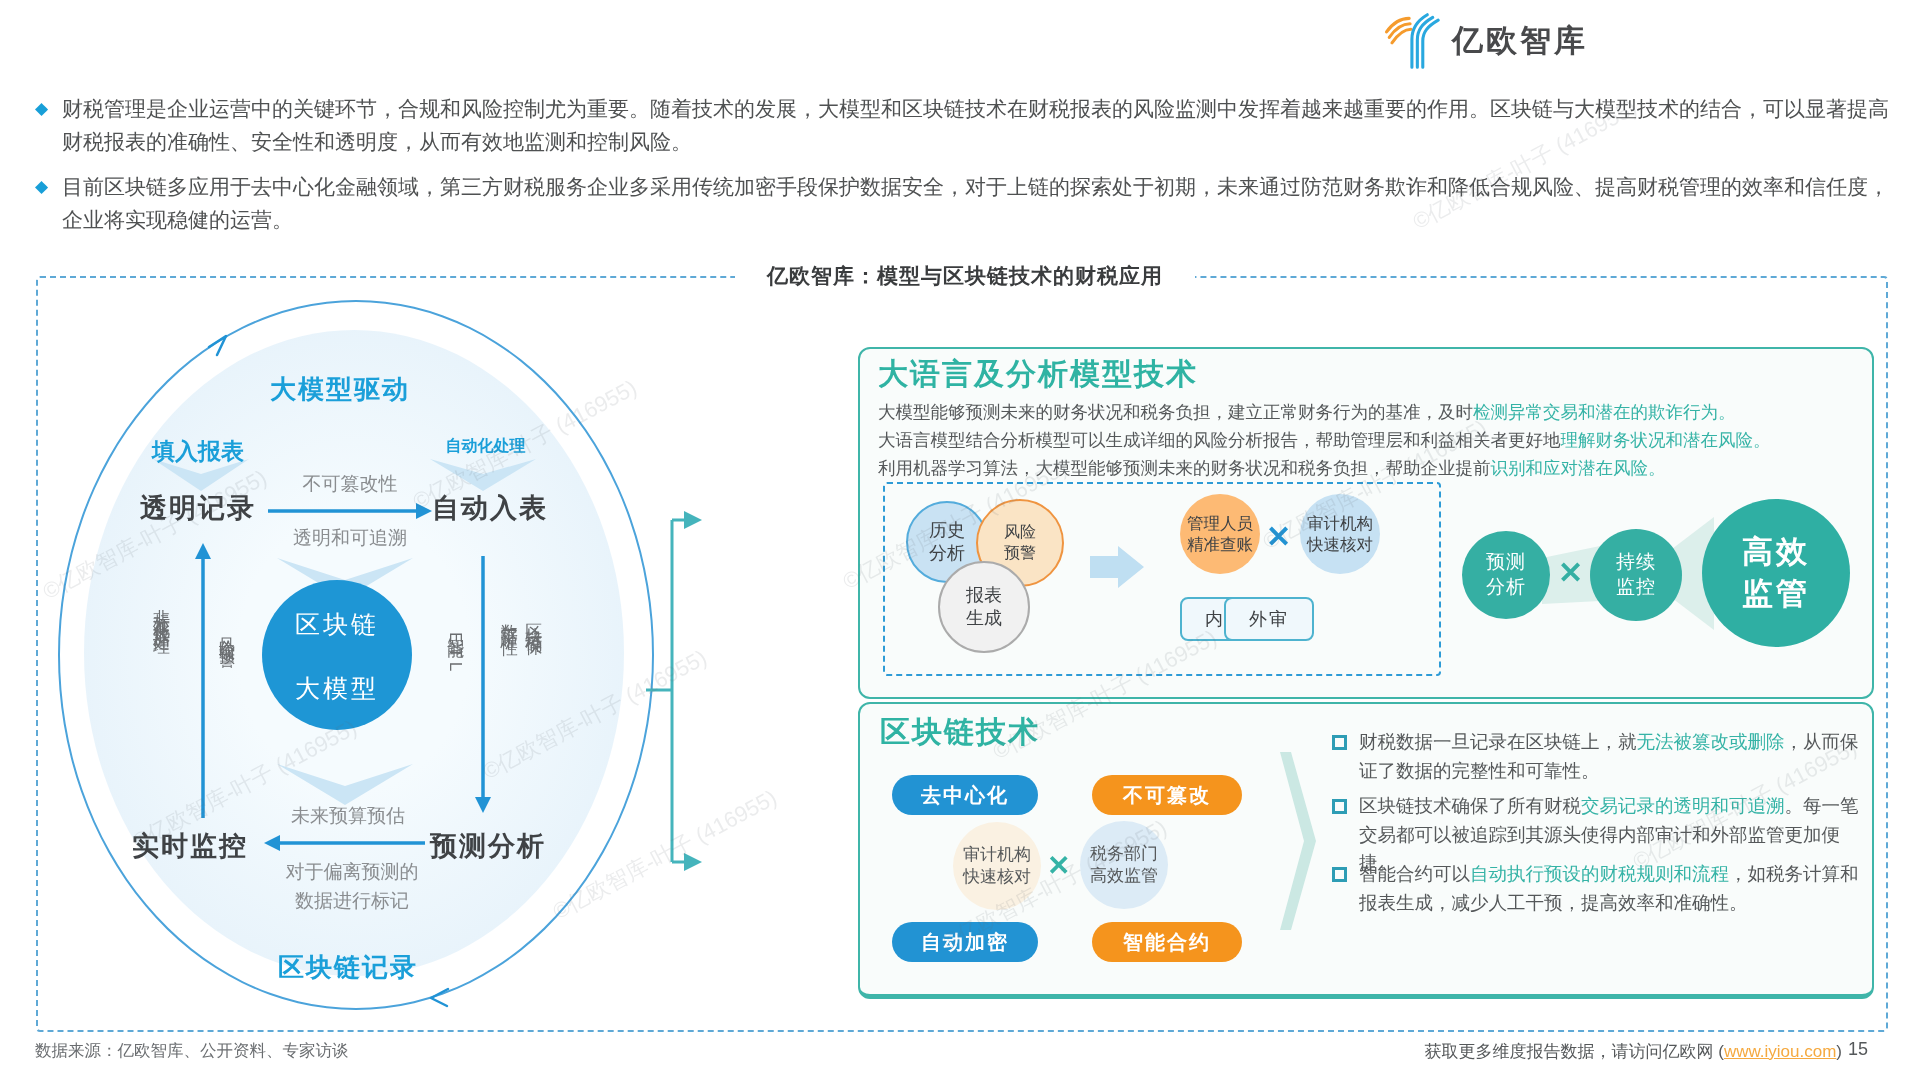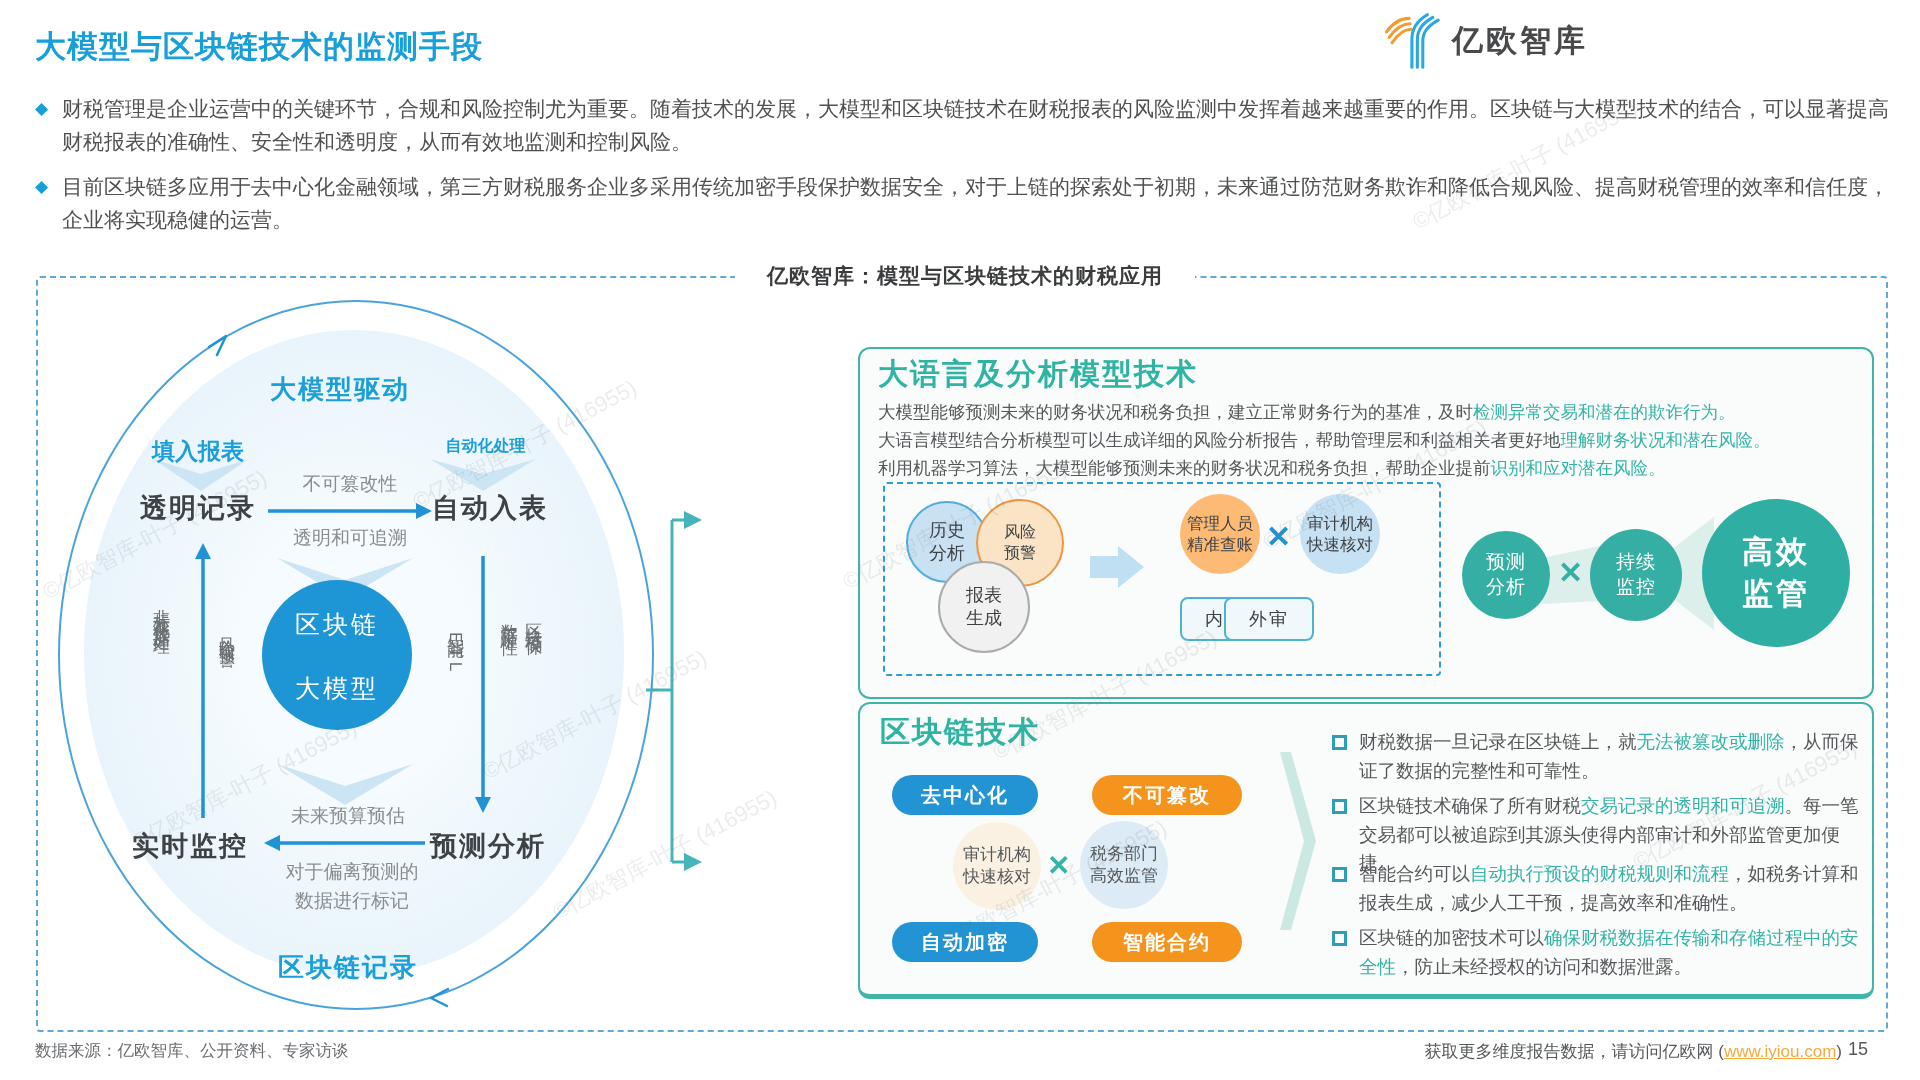--- a/index.html
+++ b/index.html
@@ -28,21 +28,20 @@
   .btext{font-size:21px;line-height:1.58;color:#4F5152;}
   .wm{position:absolute;color:rgba(100,108,115,0.13);transform:rotate(-28deg);
       font-size:22px;white-space:nowrap;pointer-events:none;z-index:9;}
   a.cta{color:#F5A93F;text-decoration:underline;}
 </style>
 </head>
 <body>
 
 <div class="page">
 
-  <div class="abs" style="left:35px;top:26px;font-size:31px;font-weight:700;color:#189FD8;letter-spacing:1px;">大模型与区块链技术的监测手段</div>
 
   <div class="abs" style="left:1382px;top:10px;display:flex;align-items:center;gap:12px;">
     <svg width="58" height="62" viewBox="0 0 64 64">
       <g fill="none" stroke-linecap="round" stroke-width="3.4">
         <path d="M5 22 C12 12 21 7 30 7" stroke="#F59B2D"></path>
         <path d="M8 28 C15 18 23 13 31 13" stroke="#F59B2D"></path>
         <path d="M11 34 C18 24 25 19 32 19" stroke="#F59B2D"></path>
         <path d="M50 3 C38 10 33 18 33 30 L33 61" stroke="#29A8DF"></path>
         <path d="M56 6 C44 13 39 20 39 31 L39 61" stroke="#29A8DF"></path>
         <path d="M62 9 C50 16 45 22 45 32 L45 61" stroke="#29A8DF"></path>
@@ -181,24 +180,20 @@
     <div><span>财税数据一旦记录在区块链上，就</span><span class="hl">无法被篡改或删除</span><span>，从而保证了数据的完整性和可靠性。</span></div>
   </div>
   <div class="abs bitem" style="top:792px;">
     <span class="sq"></span>
     <div><span>区块链技术确保了所有财税</span><span class="hl">交易记录的透明和可追溯</span><span>。每一笔交易都可以被追踪到其源头使得内部审计和外部监管更加便捷。</span></div>
   </div>
   <div class="abs bitem" style="top:860px;">
     <span class="sq"></span>
     <div><span>智能合约可以</span><span class="hl">自动执行预设的财税规则和流程</span><span>，如税务计算和报表生成，减少人工干预，提高效率和准确性。</span></div>
   </div>
-  <div class="abs bitem" style="top:924px;">
-    <span class="sq"></span>
-    <div><span>区块链的加密技术可以</span><span class="hl">确保财税数据在传输和存储过程中的安全性</span><span>，防止未经授权的访问和数据泄露。</span></div>
-  </div>
 
   <div class="abs" style="left:35px;top:1040px;font-size:16.5px;color:#6A6D70;">数据来源：亿欧智库、公开资料、专家访谈</div>
   <div class="abs" style="left:1000px;top:1040px;width:842px;text-align:right;font-size:17px;color:#55585A;">
     <span>获取更多维度报告数据，请访问亿欧网 (</span><a class="cta" href="#">www.iyiou.com</a><span>)</span>
   </div>
   <div class="abs" style="left:1848px;top:1039px;width:50px;font-size:18px;color:#55585A;">15</div>
 
   <span class="wm" style="left:30px;top:520px;">©亿欧智库-叶子 (416955)</span>
   <span class="wm" style="left:120px;top:770px;">©亿欧智库-叶子 (416955)</span>
   <span class="wm" style="left:400px;top:430px;">©亿欧智库-叶子 (416955)</span>

